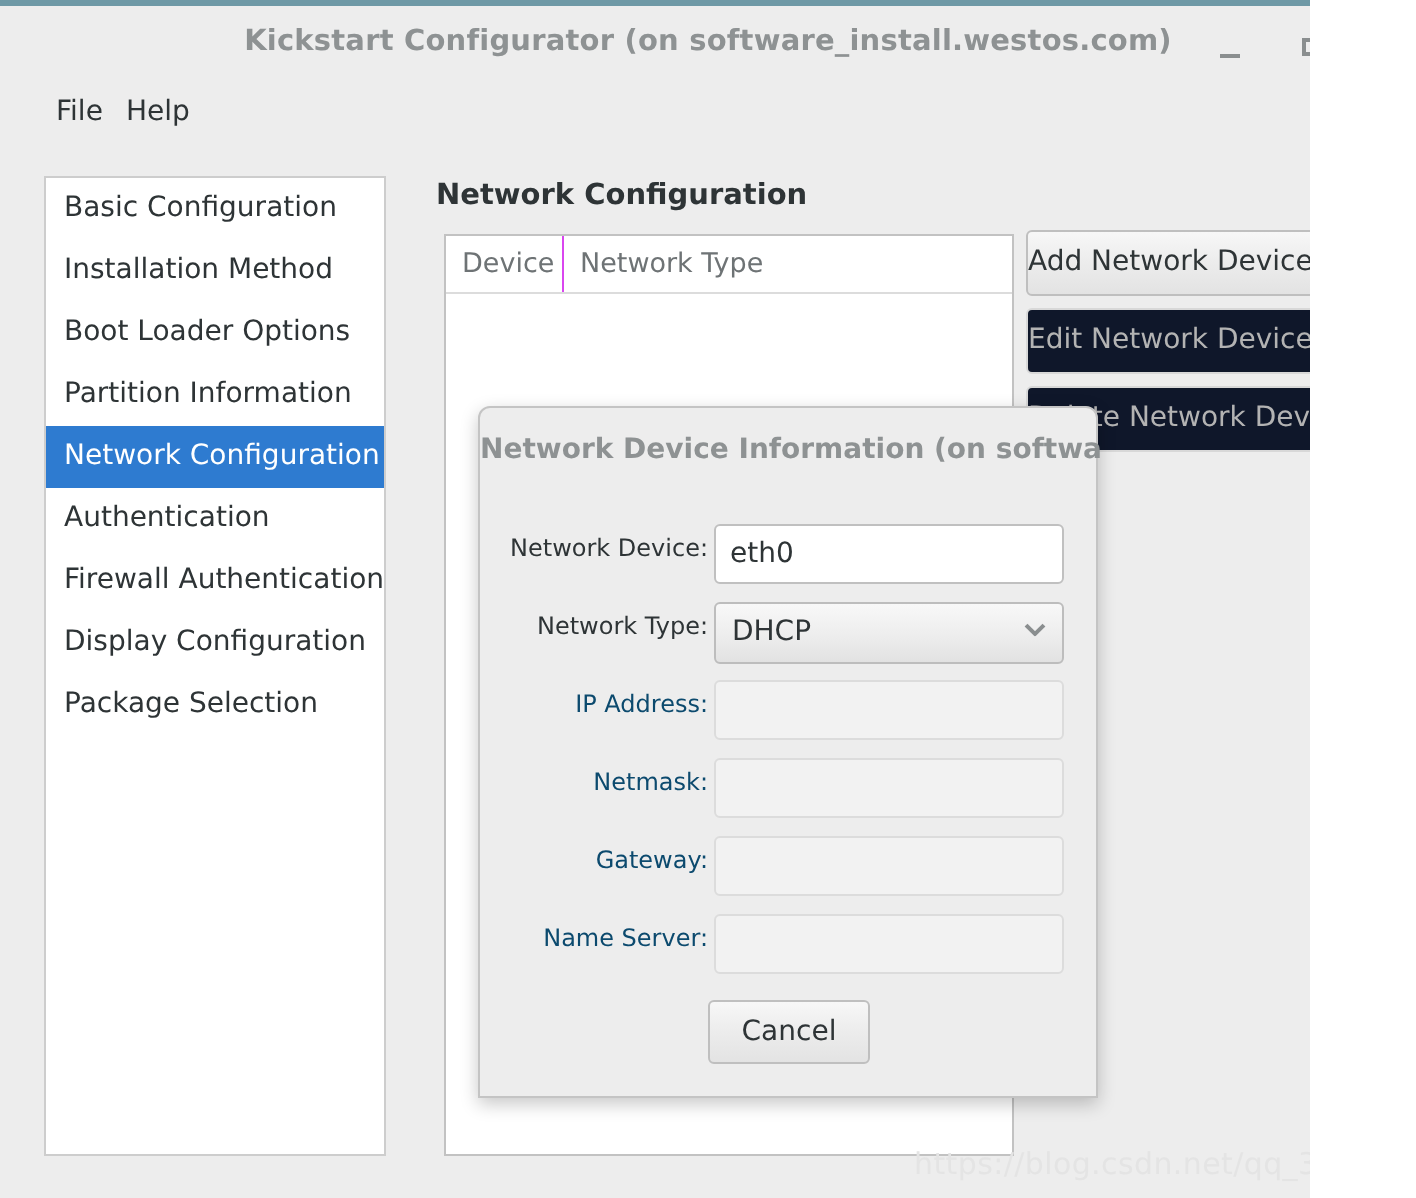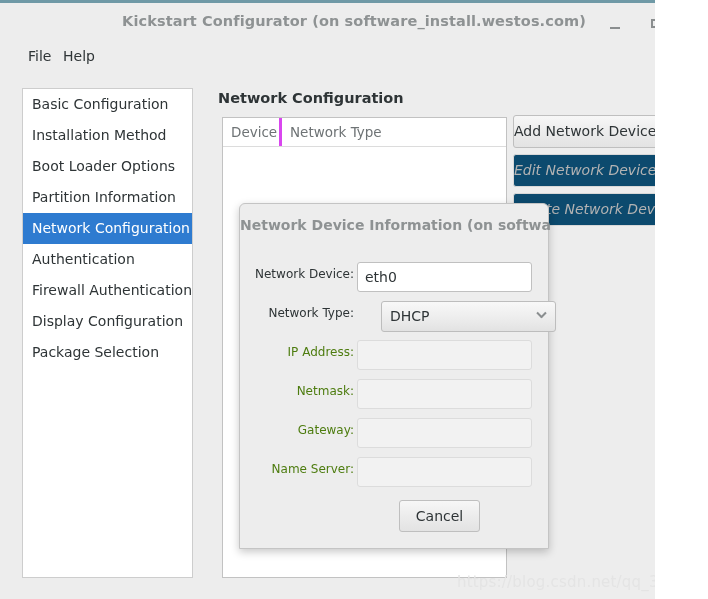--- a/index.html
+++ b/index.html
@@ -162,21 +162,21 @@
   .th {
     font-size: 13.5px;
     color: #6e7375;
     line-height: 28px;
     padding-left: 8px;
     box-sizing: border-box;
     cursor: pointer;
   }
   .th-device {
     width: 59px;
-    border-right: 3px solid #d946ef;
+    border-right: 1px solid #d946ef;
   }
   .th-type {
     flex: 1;
   }
   .table-body {
     height: 431px;
     background: #ffffff;
   }
 
   
@@ -186,24 +186,23 @@
     border: 1px solid #bfbfbf;
     border-radius: 3px;
     font-size: 14px;
     text-align: left;
     color: #2e3436;
     background: linear-gradient(to bottom, #f7f7f7 0%, #ececec 50%, #e3e3e3 100%);
     cursor: pointer;
   }
   .btn.disabled {
     color: #b3b3b3;
-    background: #0c4a6e;
+    background: #0f172a;
     border-color: #d8d8d8;
     cursor: default;
-    font-style: italic;
   }
   .btn-add {
     left: 513px; top: 115px;
     width: 179px; height: 33px;
     line-height: 31px;
   }
   .btn-edit {
     left: 513px; top: 154px;
     width: 179px; height: 33px;
     line-height: 31px;
@@ -246,21 +245,21 @@
     height: 30px;
   }
   .form-label {
     position: absolute;
     right: 196px;
     top: 5px;
     font-size: 12px;
     color: #2e3436;
     white-space: nowrap;
   }
-  .form-label.disabled { color: #4d7c0f; }
+  .form-label.disabled { color: #0c4a6e; }
   .field {
     position: absolute;
     left: 117px;
     top: 0;
     width: 175px;
     height: 30px;
     box-sizing: border-box;
     border: 1px solid #c0c0c0;
     border-radius: 3px;
     background: #ffffff;
@@ -283,21 +282,20 @@
     height: 31px;
     box-sizing: border-box;
     border: 1px solid #bdbdbd;
     border-radius: 3px;
     background: linear-gradient(to bottom, #f8f8f8 0%, #ededed 55%, #e2e2e2 100%);
     font-size: 14px;
     color: #2e3436;
     line-height: 29px;
     padding-left: 8px;
     cursor: pointer;
-    margin-left: 24px;
   }
   .chevron {
     position: absolute;
     right: 10px;
     top: 11px;
     width: 9px; height: 9px;
   }
   .chevron:before, .chevron:after {
     content: "";
     position: absolute;
@@ -315,21 +313,21 @@
     height: 32px;
     line-height: 30px;
     text-align: center;
     font-size: 14px;
     color: #2e3436;
     border: 1px solid #bfbfbf;
     border-radius: 3px;
     background: linear-gradient(to bottom, #f7f7f7 0%, #ececec 50%, #e3e3e3 100%);
     cursor: pointer;
   }
-  .dlg-cancel { left: 114px; top: 296px; margin-left: 45px; }
+  .dlg-cancel { left: 114px; top: 296px; }
   .dlg-ok     { left: 204px; top: 296px; }
 
   .watermark {
     position: absolute;
     left: 457px;
     top: 573px;
     font-size: 15px;
     color: #e4e4e4;
     letter-spacing: 0.2px;
     white-space: nowrap;

